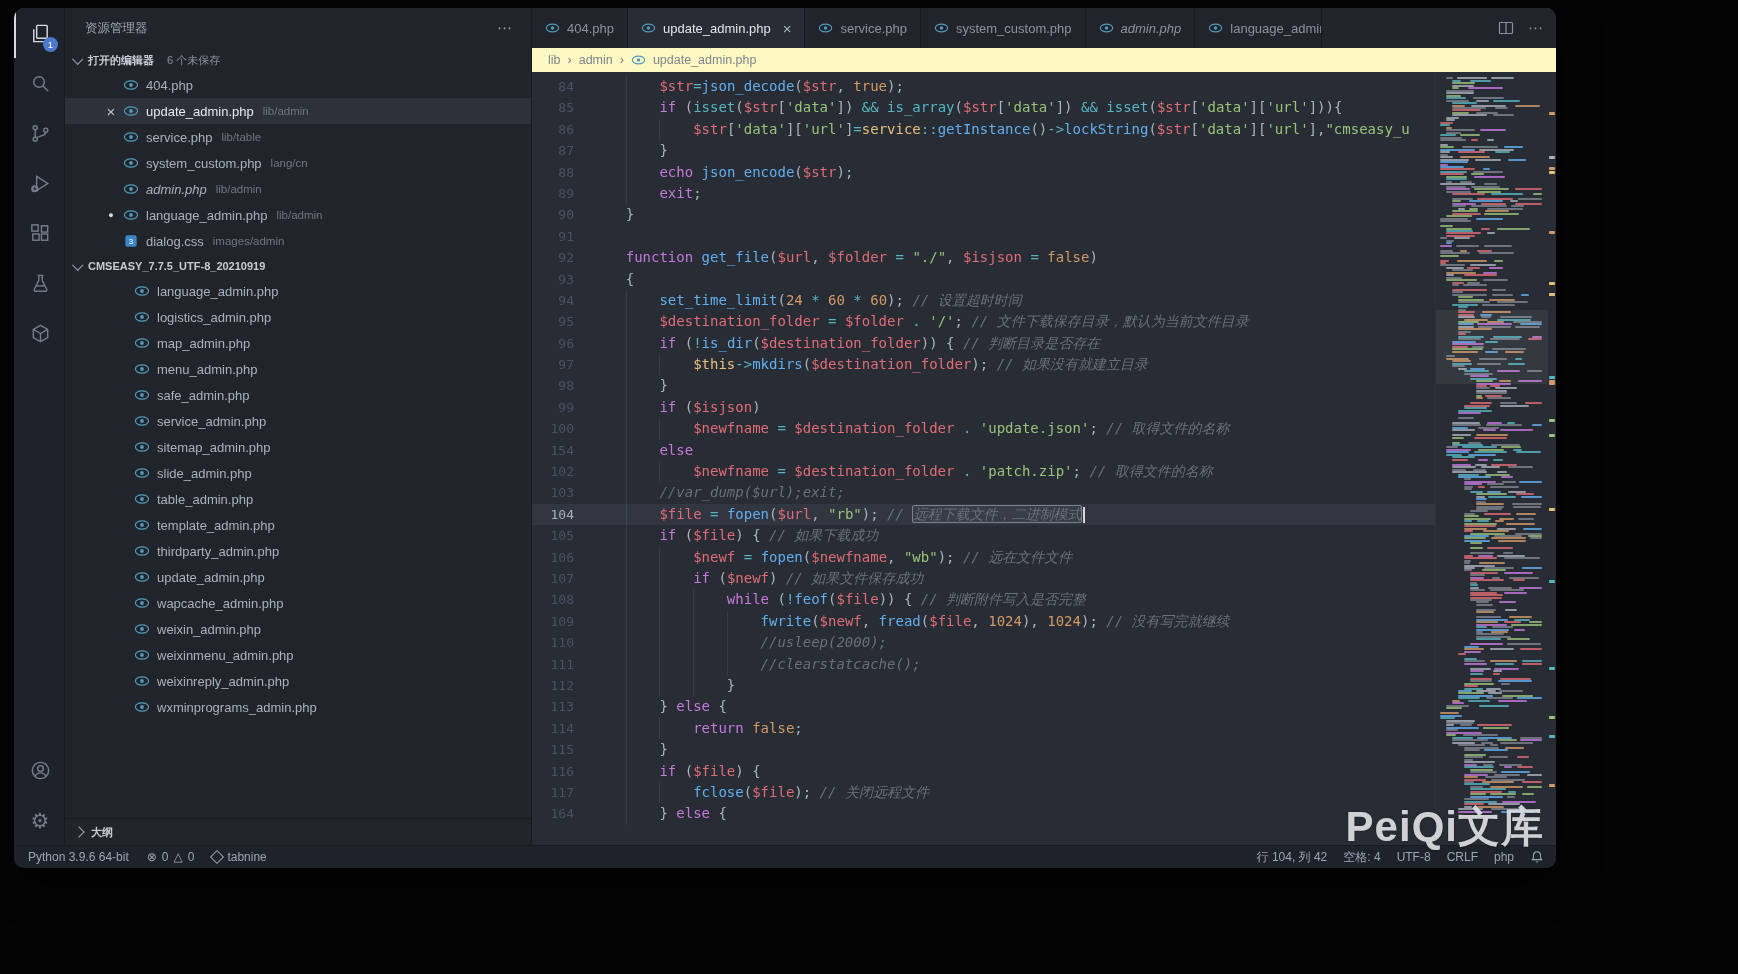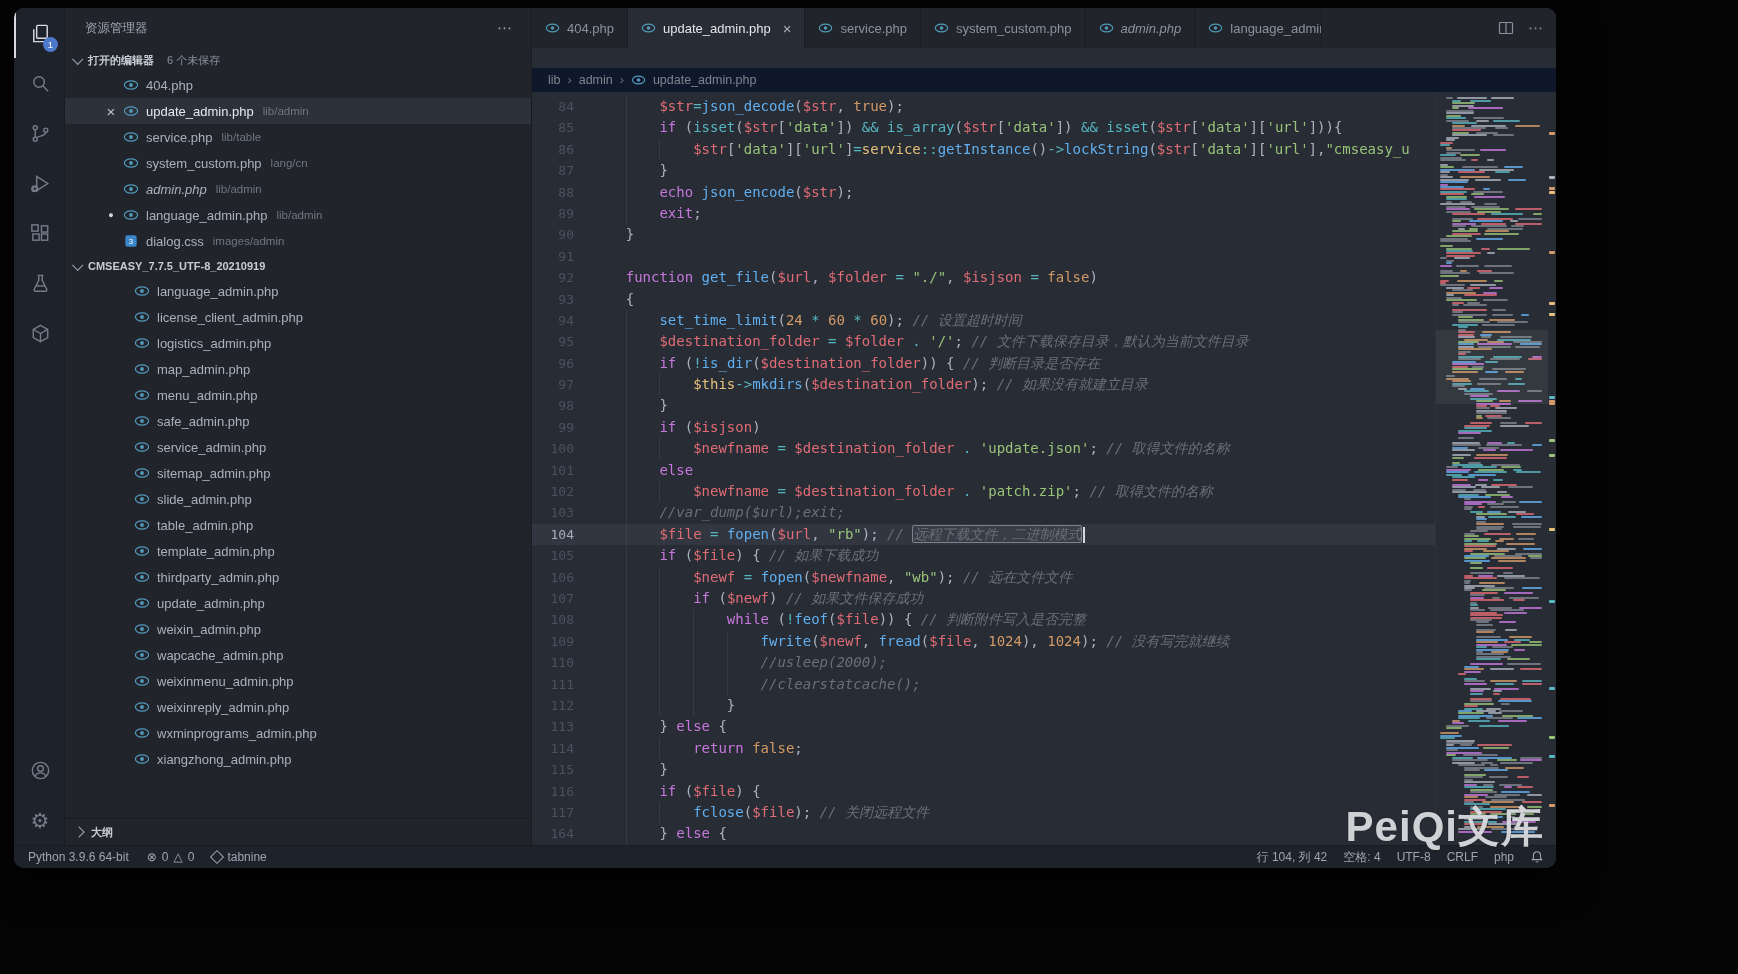--- a/index.html
+++ b/index.html
@@ -47,21 +47,21 @@
   
   .editor-col{flex:1;min-width:0;display:flex;flex-direction:column;position:relative;background:#282c34;}
   .tabbar{height:40px;flex:none;background:#21252b;display:flex;align-items:stretch;}
   .tab{display:flex;align-items:center;gap:7px;padding:0 13px;border-right:1px solid #181b20;background:#21252b;color:#8b929e;font-size:13px;cursor:pointer;white-space:nowrap;}
   .tab.active{background:#282c34;color:#e2e5ea;}
   .tab.clipped{max-width:100px;overflow:hidden;}
   .tab-close{margin-left:5px;color:#aeb4bd;font-size:15px;line-height:1;}
   .tab-actions{margin-left:auto;display:flex;align-items:center;gap:14px;padding:0 12px;color:#8b929e;flex:none;}
   .split-icon svg{display:block;}
   .more-dots{font-size:15px;letter-spacing:1px;cursor:pointer;}
-  .breadcrumb{height:24px;flex:none;display:flex;align-items:center;gap:7px;padding-left:16px;font-size:12.5px;color:#7f848e;background:#0f172a;margin-top:20px;}
+  .breadcrumb{height:24px;flex:none;display:flex;align-items:center;gap:7px;padding-left:16px;font-size:12.5px;color:#7f848e;background:#fef9c3;}
   .bc-sep{color:#6b7280;}
   .bc-item{cursor:pointer;}
   .file-icon.sm{width:15px;height:15px;margin-right:0;}
   
   .code-area{flex:1;position:relative;overflow:hidden;}
   #code-lines{position:absolute;inset:0;padding:4px 120px 0 0;}
   .code-row{display:flex;height:21.4px;position:relative;}
   .code-row.active{background:rgba(140,160,200,.09);}
   .ln{flex:none;width:42px;text-align:right;color:#495162;font:13px/21.4px "DejaVu Sans Mono",monospace;user-select:none;}
   .code-row.active .ln{color:#a6adbb;}
@@ -259,29 +259,20 @@
               </span>
               <span class="tree-label">language_admin.php</span>
             </div>
             <div class="tree-row">
               <span class="file-icon">
                 <svg width="16" height="16" viewBox="0 0 16 16">
                   <ellipse cx="8" cy="8" rx="6.6" ry="4.1" fill="none" stroke="#519aba" stroke-width="1.2"></ellipse>
                   <circle cx="8" cy="8" r="1.9" fill="#519aba"></circle>
                 </svg>
               </span>
-              <span class="tree-label">license_client_admin.php</span>
-            </div>
-            <div class="tree-row">
-              <span class="file-icon">
-                <svg width="16" height="16" viewBox="0 0 16 16">
-                  <ellipse cx="8" cy="8" rx="6.6" ry="4.1" fill="none" stroke="#519aba" stroke-width="1.2"></ellipse>
-                  <circle cx="8" cy="8" r="1.9" fill="#519aba"></circle>
-                </svg>
-              </span>
               <span class="tree-label">logistics_admin.php</span>
             </div>
             <div class="tree-row">
               <span class="file-icon">
                 <svg width="16" height="16" viewBox="0 0 16 16">
                   <ellipse cx="8" cy="8" rx="6.6" ry="4.1" fill="none" stroke="#519aba" stroke-width="1.2"></ellipse>
                   <circle cx="8" cy="8" r="1.9" fill="#519aba"></circle>
                 </svg>
               </span>
               <span class="tree-label">map_admin.php</span>
@@ -367,66 +358,57 @@
               </span>
               <span class="tree-label">update_admin.php</span>
             </div>
             <div class="tree-row">
               <span class="file-icon">
                 <svg width="16" height="16" viewBox="0 0 16 16">
                   <ellipse cx="8" cy="8" rx="6.6" ry="4.1" fill="none" stroke="#519aba" stroke-width="1.2"></ellipse>
                   <circle cx="8" cy="8" r="1.9" fill="#519aba"></circle>
                 </svg>
               </span>
+              <span class="tree-label">wapcache_admin.php</span>
+            </div>
+            <div class="tree-row">
+              <span class="file-icon">
+                <svg width="16" height="16" viewBox="0 0 16 16">
+                  <ellipse cx="8" cy="8" rx="6.6" ry="4.1" fill="none" stroke="#519aba" stroke-width="1.2"></ellipse>
+                  <circle cx="8" cy="8" r="1.9" fill="#519aba"></circle>
+                </svg>
+              </span>
               <span class="tree-label">weixin_admin.php</span>
             </div>
             <div class="tree-row">
               <span class="file-icon">
                 <svg width="16" height="16" viewBox="0 0 16 16">
                   <ellipse cx="8" cy="8" rx="6.6" ry="4.1" fill="none" stroke="#519aba" stroke-width="1.2"></ellipse>
                   <circle cx="8" cy="8" r="1.9" fill="#519aba"></circle>
                 </svg>
               </span>
-              <span class="tree-label">wapcache_admin.php</span>
-            </div>
-            <div class="tree-row">
-              <span class="file-icon">
-                <svg width="16" height="16" viewBox="0 0 16 16">
-                  <ellipse cx="8" cy="8" rx="6.6" ry="4.1" fill="none" stroke="#519aba" stroke-width="1.2"></ellipse>
-                  <circle cx="8" cy="8" r="1.9" fill="#519aba"></circle>
-                </svg>
-              </span>
               <span class="tree-label">weixinmenu_admin.php</span>
             </div>
             <div class="tree-row">
               <span class="file-icon">
                 <svg width="16" height="16" viewBox="0 0 16 16">
                   <ellipse cx="8" cy="8" rx="6.6" ry="4.1" fill="none" stroke="#519aba" stroke-width="1.2"></ellipse>
                   <circle cx="8" cy="8" r="1.9" fill="#519aba"></circle>
                 </svg>
               </span>
               <span class="tree-label">weixinreply_admin.php</span>
             </div>
             <div class="tree-row">
               <span class="file-icon">
                 <svg width="16" height="16" viewBox="0 0 16 16">
                   <ellipse cx="8" cy="8" rx="6.6" ry="4.1" fill="none" stroke="#519aba" stroke-width="1.2"></ellipse>
                   <circle cx="8" cy="8" r="1.9" fill="#519aba"></circle>
                 </svg>
               </span>
               <span class="tree-label">wxminprograms_admin.php</span>
-            </div>
-            <div class="tree-row">
-              <span class="file-icon">
-                <svg width="16" height="16" viewBox="0 0 16 16">
-                  <ellipse cx="8" cy="8" rx="6.6" ry="4.1" fill="none" stroke="#519aba" stroke-width="1.2"></ellipse>
-                  <circle cx="8" cy="8" r="1.9" fill="#519aba"></circle>
-                </svg>
-              </span>
-              <span class="tree-label">xiangzhong_admin.php</span>
             </div>
           </div>
         <div class="outline-header">
           <span class="chev right"></span>
           <span>大纲</span>
         </div>
       </div>
 
       <div class="editor-col">
         <div class="tabbar">
@@ -574,21 +556,21 @@
               </div>
               <div class="code-row">
                 <span class="ln">99</span>
                 <span class="ct"><i class="guide" style="left: 4ch;"></i><span class="tk-w">        </span><span class="tk-k">if</span><span class="tk-p"> (</span><span class="tk-v">$isjson</span><span class="tk-p">)</span></span>
               </div>
               <div class="code-row">
                 <span class="ln">100</span>
                 <span class="ct"><i class="guide" style="left: 4ch;"></i><i class="guide" style="left: 8ch;"></i><span class="tk-w">            </span><span class="tk-v">$newfname</span><span class="tk-w"> </span><span class="tk-o">=</span><span class="tk-w"> </span><span class="tk-v">$destination_folder</span><span class="tk-w"> </span><span class="tk-o">.</span><span class="tk-w"> </span><span class="tk-s">'update.json'</span><span class="tk-p">;</span><span class="tk-c"> // 取得文件的名称</span></span>
               </div>
               <div class="code-row">
-                <span class="ln">101</span>
+                <span class="ln">154</span>
                 <span class="ct"><i class="guide" style="left: 4ch;"></i><span class="tk-w">        </span><span class="tk-k">else</span></span>
               </div>
               <div class="code-row">
                 <span class="ln">102</span>
                 <span class="ct"><i class="guide" style="left: 4ch;"></i><i class="guide" style="left: 8ch;"></i><span class="tk-w">            </span><span class="tk-v">$newfname</span><span class="tk-w"> </span><span class="tk-o">=</span><span class="tk-w"> </span><span class="tk-v">$destination_folder</span><span class="tk-w"> </span><span class="tk-o">.</span><span class="tk-w"> </span><span class="tk-s">'patch.zip'</span><span class="tk-p">;</span><span class="tk-c"> // 取得文件的名称</span></span>
               </div>
               <div class="code-row">
                 <span class="ln">103</span>
                 <span class="ct"><i class="guide" style="left: 4ch;"></i><span class="tk-w">        </span><span class="tk-c">//var_dump($url);exit;</span></span>
               </div>

